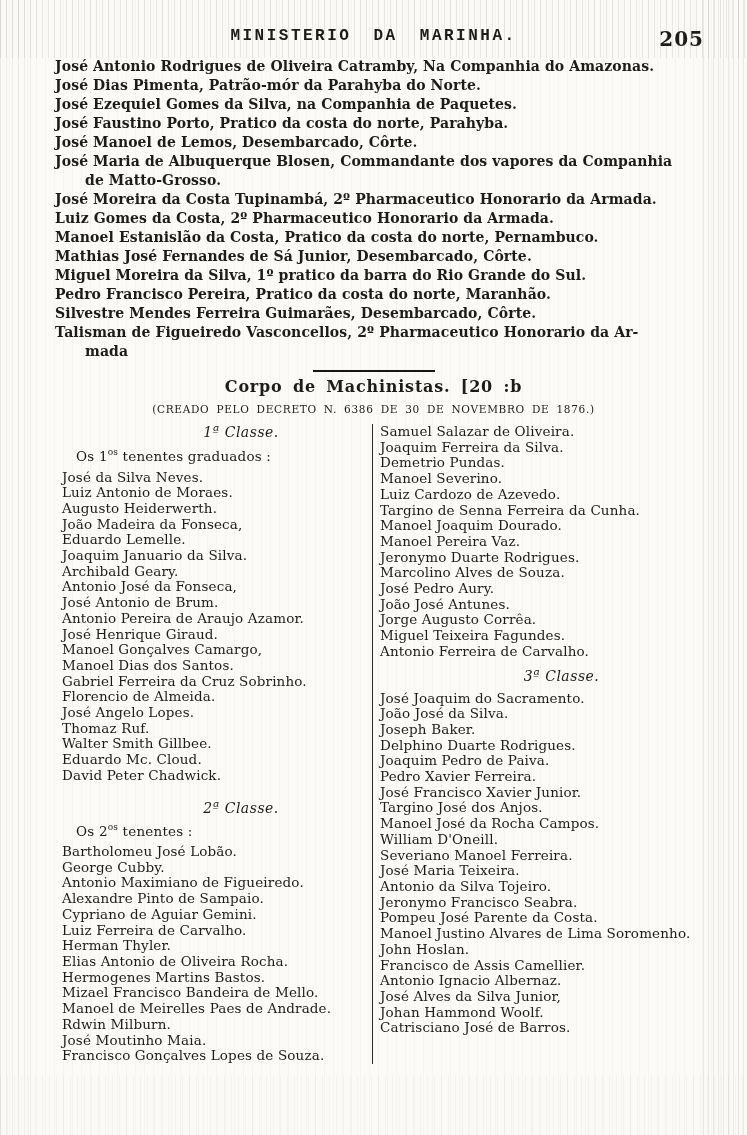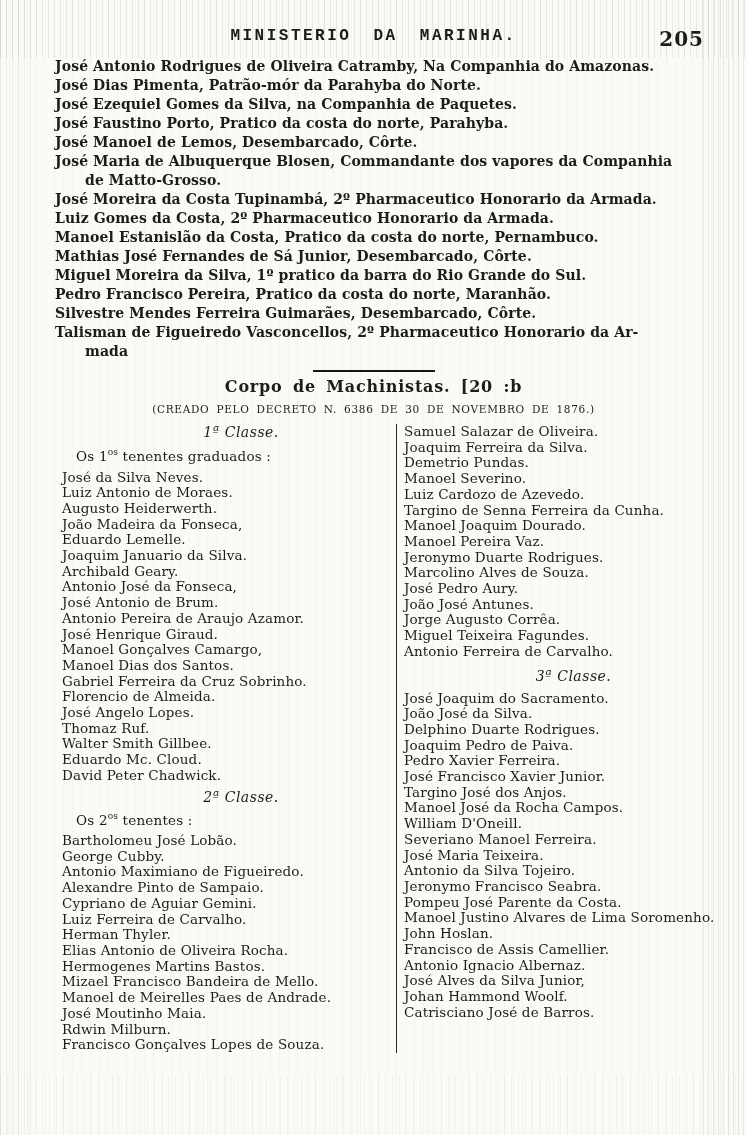--- a/index.html
+++ b/index.html
@@ -86,31 +86,31 @@
   .decree-note {
     text-align: center;
     margin-top: 7px;
     font-size: 10.5px;
     letter-spacing: 0.7px;
     word-spacing: 3px;
   }
 
   .columns { display: flex; margin-top: 9px; align-items: stretch; }
   .col-left  { width: 372px; padding-left: 62px; }
-  .col-right { flex: 1; border-left: 1.5px solid #2b2a27; padding-left: 7px; padding-right: 4px; margin-left: 24px; }
+  .col-right { flex: 1; border-left: 1.5px solid #2b2a27; padding-left: 7px; padding-right: 4px; }
 
   .class-heading {
     text-align: center;
     font-style: italic;
     font-size: 14px;
     letter-spacing: 0.5px;
   }
   .col-left .class-heading { padding-left: 48px; font-style: italic; }
   .class-heading.h1 { margin-bottom: 7px; }
-  .class-heading.h2 { margin-top: 5px; margin-bottom: 6px; }
+  .class-heading.h2 { margin-top: 16px; margin-bottom: 6px; }
   .class-heading.h3 { margin-top: 8px; margin-bottom: 7px; }
 
   .class-intro {
     font-size: 13.5px;
     padding-left: 14px;
     margin-bottom: 6px;
     letter-spacing: 0.2px;
   }
   .class-intro sup { font-size: 9px; }
 
@@ -197,22 +197,22 @@
           <li>George Cubby.</li>
           <li>Antonio Maximiano de Figueiredo.</li>
           <li>Alexandre Pinto de Sampaio.</li>
           <li>Cypriano de Aguiar Gemini.</li>
           <li>Luiz Ferreira de Carvalho.</li>
           <li>Herman Thyler.</li>
           <li>Elias Antonio de Oliveira Rocha.</li>
           <li>Hermogenes Martins Bastos.</li>
           <li>Mizael Francisco Bandeira de Mello.</li>
           <li>Manoel de Meirelles Paes de Andrade.</li>
+          <li>Rdwin Milburn.</li>
           <li>José Moutinho Maia.</li>
-          <li>Rdwin Milburn.</li>
           <li>Francisco Gonçalves Lopes de Souza.</li>
         </ul>
     </div>
 
     <div class="col-right">
       <ul class="name-list">
           <li>Samuel Salazar de Oliveira.</li>
           <li>Joaquim Ferreira da Silva.</li>
           <li>Demetrio Pundas.</li>
           <li>Manoel Severino.</li>
@@ -226,20 +226,21 @@
           <li>João José Antunes.</li>
           <li>Jorge Augusto Corrêa.</li>
           <li>Miguel Teixeira Fagundes.</li>
           <li>Antonio Ferreira de Carvalho.</li>
         </ul>
 
       <div class="class-heading h3">3ª Classe.</div>
       <ul class="name-list">
           <li>José Joaquim do Sacramento.</li>
           <li>João José da Silva.</li>
+          <li>Joseph Baker.</li>
           <li>Delphino Duarte Rodrigues.</li>
           <li>Joaquim Pedro de Paiva.</li>
           <li>Pedro Xavier Ferreira.</li>
           <li>José Francisco Xavier Junior.</li>
           <li>Targino José dos Anjos.</li>
           <li>Manoel José da Rocha Campos.</li>
           <li>William D'Oneill.</li>
           <li>Severiano Manoel Ferreira.</li>
           <li>José Maria Teixeira.</li>
           <li>Antonio da Silva Tojeiro.</li>

